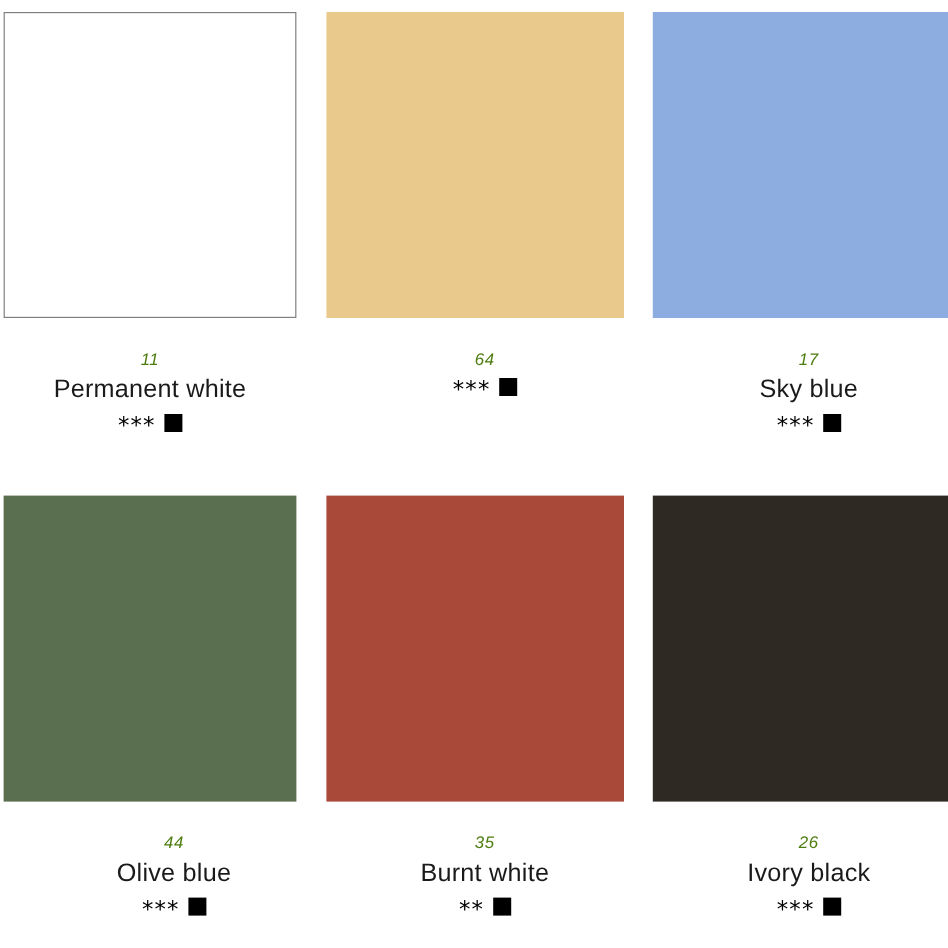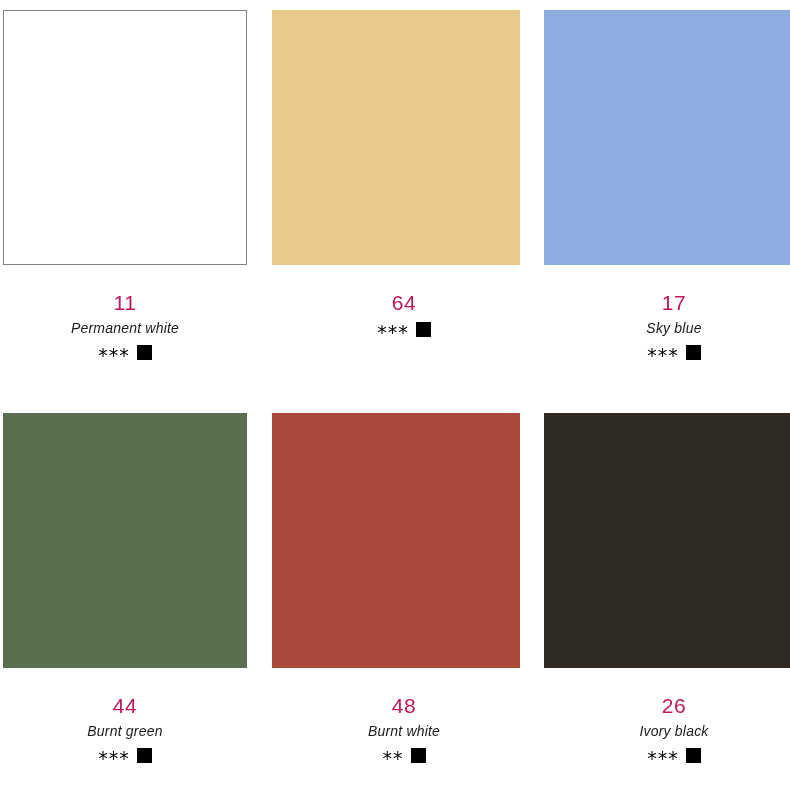--- a/index.html
+++ b/index.html
@@ -48,41 +48,41 @@
   }
 
   .swatch-caption {
     position: absolute;
     left: 0;
     width: 100%;
     text-align: center;
     line-height: 1;
   }
   .row-0 .swatch-caption { top: 292px; }
-  .row-1 .swatch-caption { top: 292px; }
+  .row-1 .swatch-caption { top: 292px; padding-left: 20px; }
 
   
   .col-1 .swatch-caption { padding-left: 18px; }
   .col-2 .swatch-caption { padding-left: 18px; }
 
   .swatch-code {
-    font-size: 21px;
+    font-size: 14px;
     letter-spacing: 0.5px;
-    color: #be185d;
+    color: #4d7c0f;
     margin: 0 0 8px 0;
     display: block;
+    font-style: italic;
   }
   .swatch-name {
-    font-size: 14px;
+    font-size: 21px;
     letter-spacing: 0.2px;
     color: #1a1a1a;
     margin: 0 0 9px 0;
     display: block;
     white-space: nowrap;
-    font-style: italic;
   }
   .swatch-meta {
     display: flex;
     align-items: center;
     justify-content: center;
     gap: 7px;
     height: 16px;
   }
   .permanence-stars {
     font-size: 19px;
@@ -137,32 +137,32 @@
         <span class="permanence-stars">***</span>
         <span class="opacity-square"></span>
       </span>
     </div>
   </div>
 
   <div class="swatch-cell row-1 col-0">
     <div class="swatch-chip" style="background: rgb(90, 111, 79);"></div>
     <div class="swatch-caption">
       <span class="swatch-code">44</span>
-      <span class="swatch-name">Burnt green</span>
+      <span class="swatch-name">Olive blue</span>
       <span class="swatch-meta">
         <span class="permanence-stars">***</span>
         <span class="opacity-square"></span>
       </span>
     </div>
   </div>
 
   <div class="swatch-cell row-1 col-1">
     <div class="swatch-chip" style="background: rgb(169, 73, 58);"></div>
     <div class="swatch-caption">
-      <span class="swatch-code">48</span>
+      <span class="swatch-code">35</span>
       <span class="swatch-name">Burnt white</span>
       <span class="swatch-meta">
         <span class="permanence-stars">**</span>
         <span class="opacity-square"></span>
       </span>
     </div>
   </div>
 
   <div class="swatch-cell row-1 col-2">
     <div class="swatch-chip" style="background: rgb(46, 42, 35);"></div>

